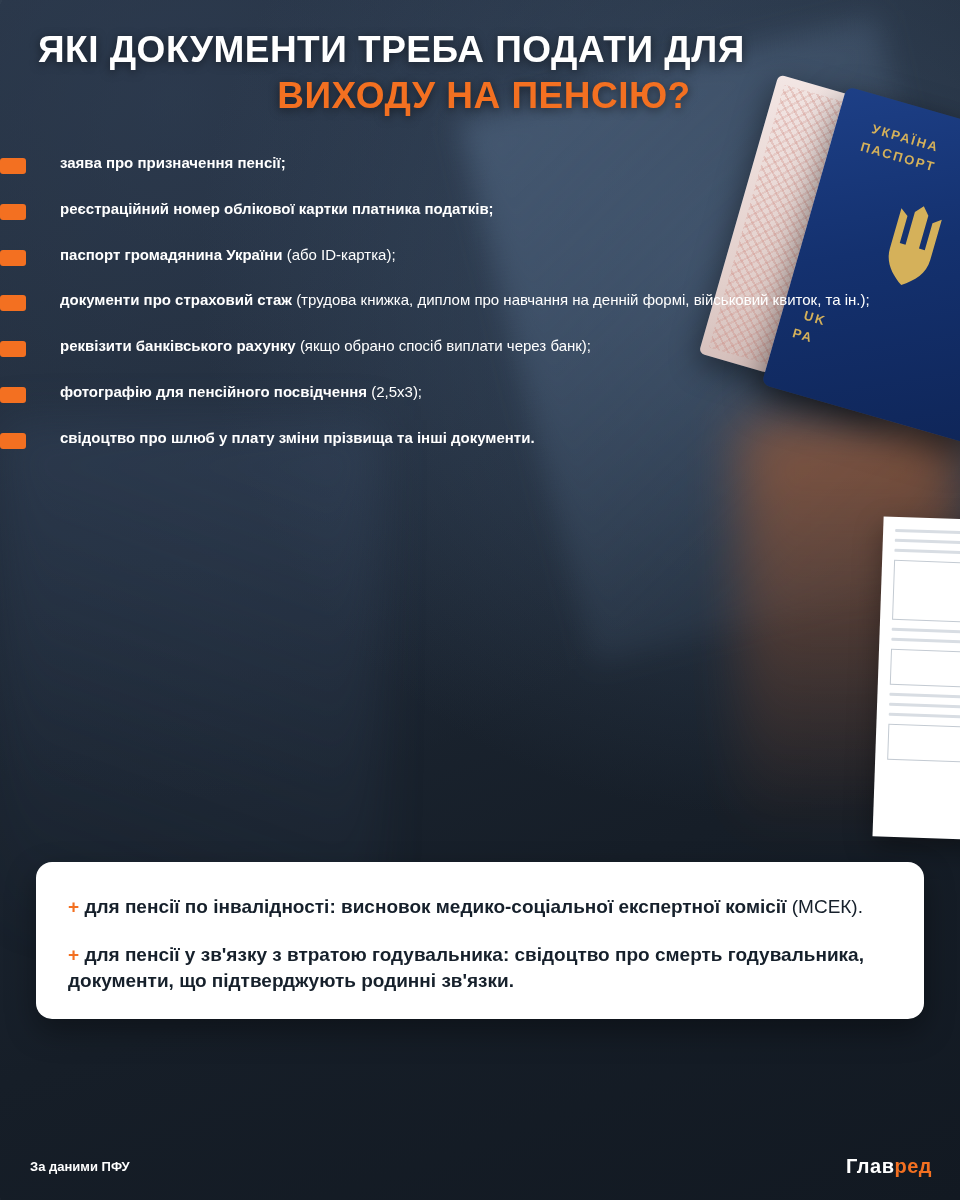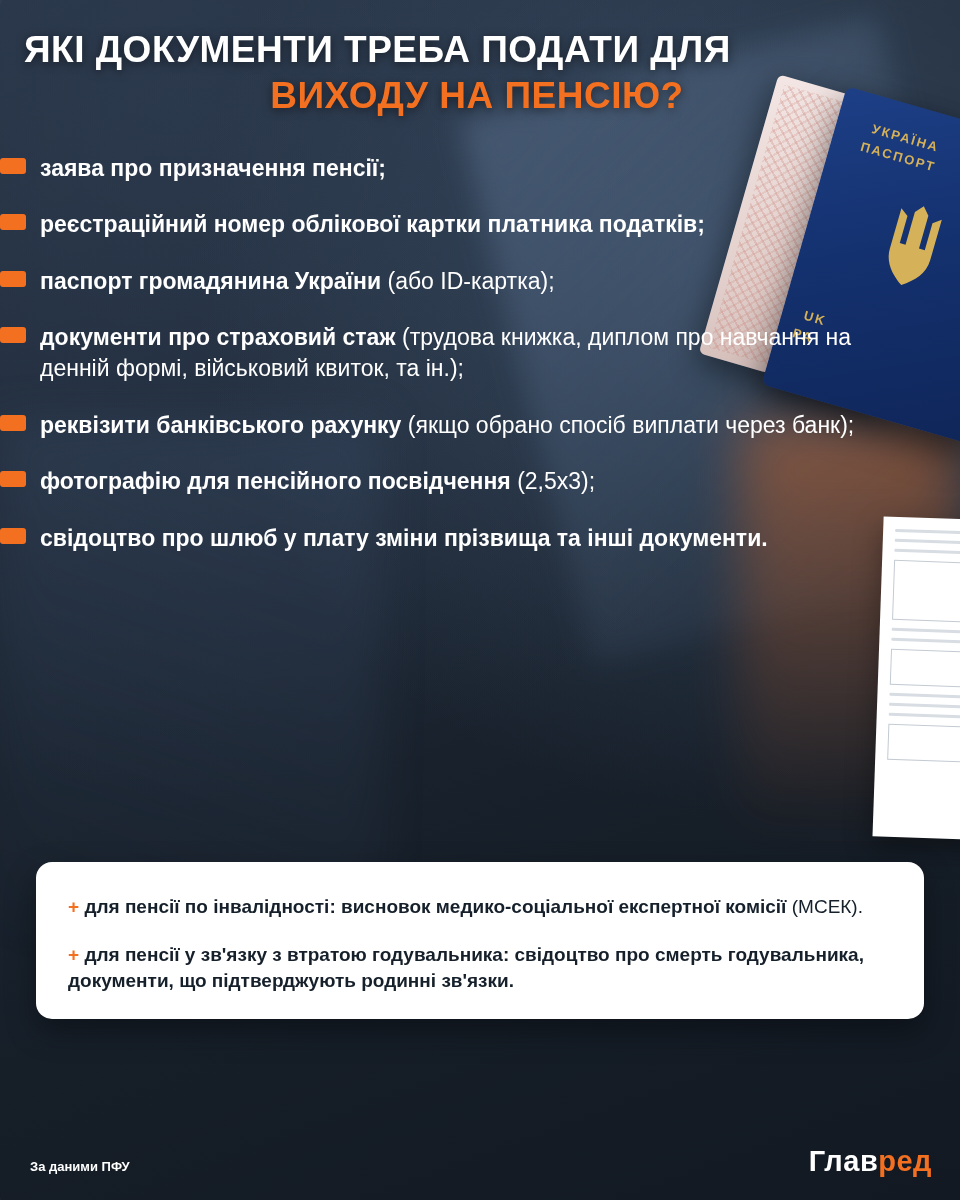--- a/index.html
+++ b/index.html
@@ -121,21 +121,21 @@
   .paper-box {
     border: 1px solid #c3cad2;
     height: 58px;
     margin: 8px 0;
   }
   .paper-box.small { height: 34px; }
 
   
   .header {
     position: relative;
-    padding: 30px 30px 0 24px;
+    padding: 30px 30px 0 38px;
   }
   .title-1 {
     color: #ffffff;
     font-size: 37px;
     font-weight: bold;
     letter-spacing: .5px;
     line-height: 1.08;
     text-transform: uppercase;
     margin: 0;
     text-shadow: 0 2px 10px rgba(0,0,0,.5);
@@ -171,24 +171,25 @@
     left: 0;
     top: 5px;
     width: 26px;
     height: 16px;
     background: #f37021;
     border-radius: 3px;
     flex: none;
   }
   .item-text {
     color: #ffffff;
-    font-size: 23px;
+    font-size: 15px;
     line-height: 1.33;
     font-weight: bold;
     max-width: 830px;
+    margin-left: 20px;
   }
   .item-text .reg {
     font-weight: normal;
   }
 
   
   .note-card {
     position: absolute;
     left: 36px;
     right: 36px;
@@ -224,21 +225,21 @@
     left: 30px;
     bottom: 26px;
     color: #ffffff;
     font-size: 13px;
     font-weight: bold;
   }
   .logo {
     position: absolute;
     right: 28px;
     bottom: 22px;
-    font-size: 29px;
+    font-size: 20px;
     font-weight: bold;
     letter-spacing: .5px;
   }
   .logo .w { color: #ffffff; }
   .logo .o { color: #f37021; }
 </style>
 </head>
 <body>
 
 <div class="poster">

